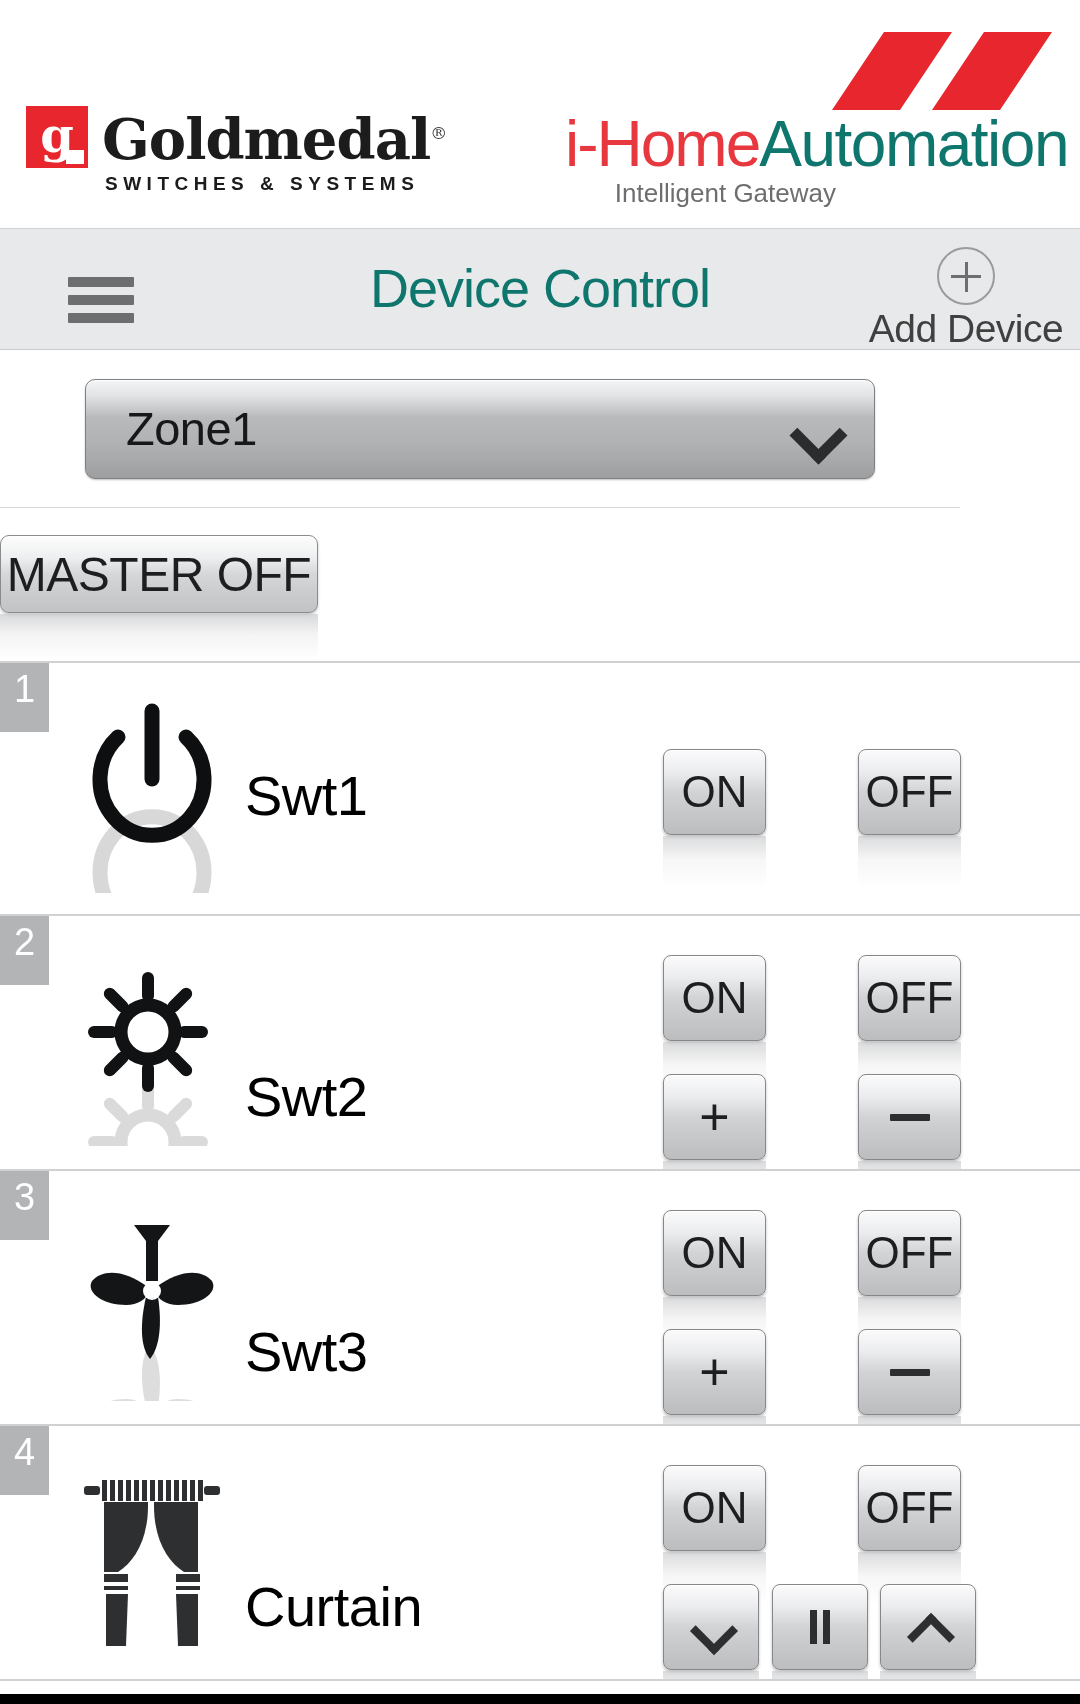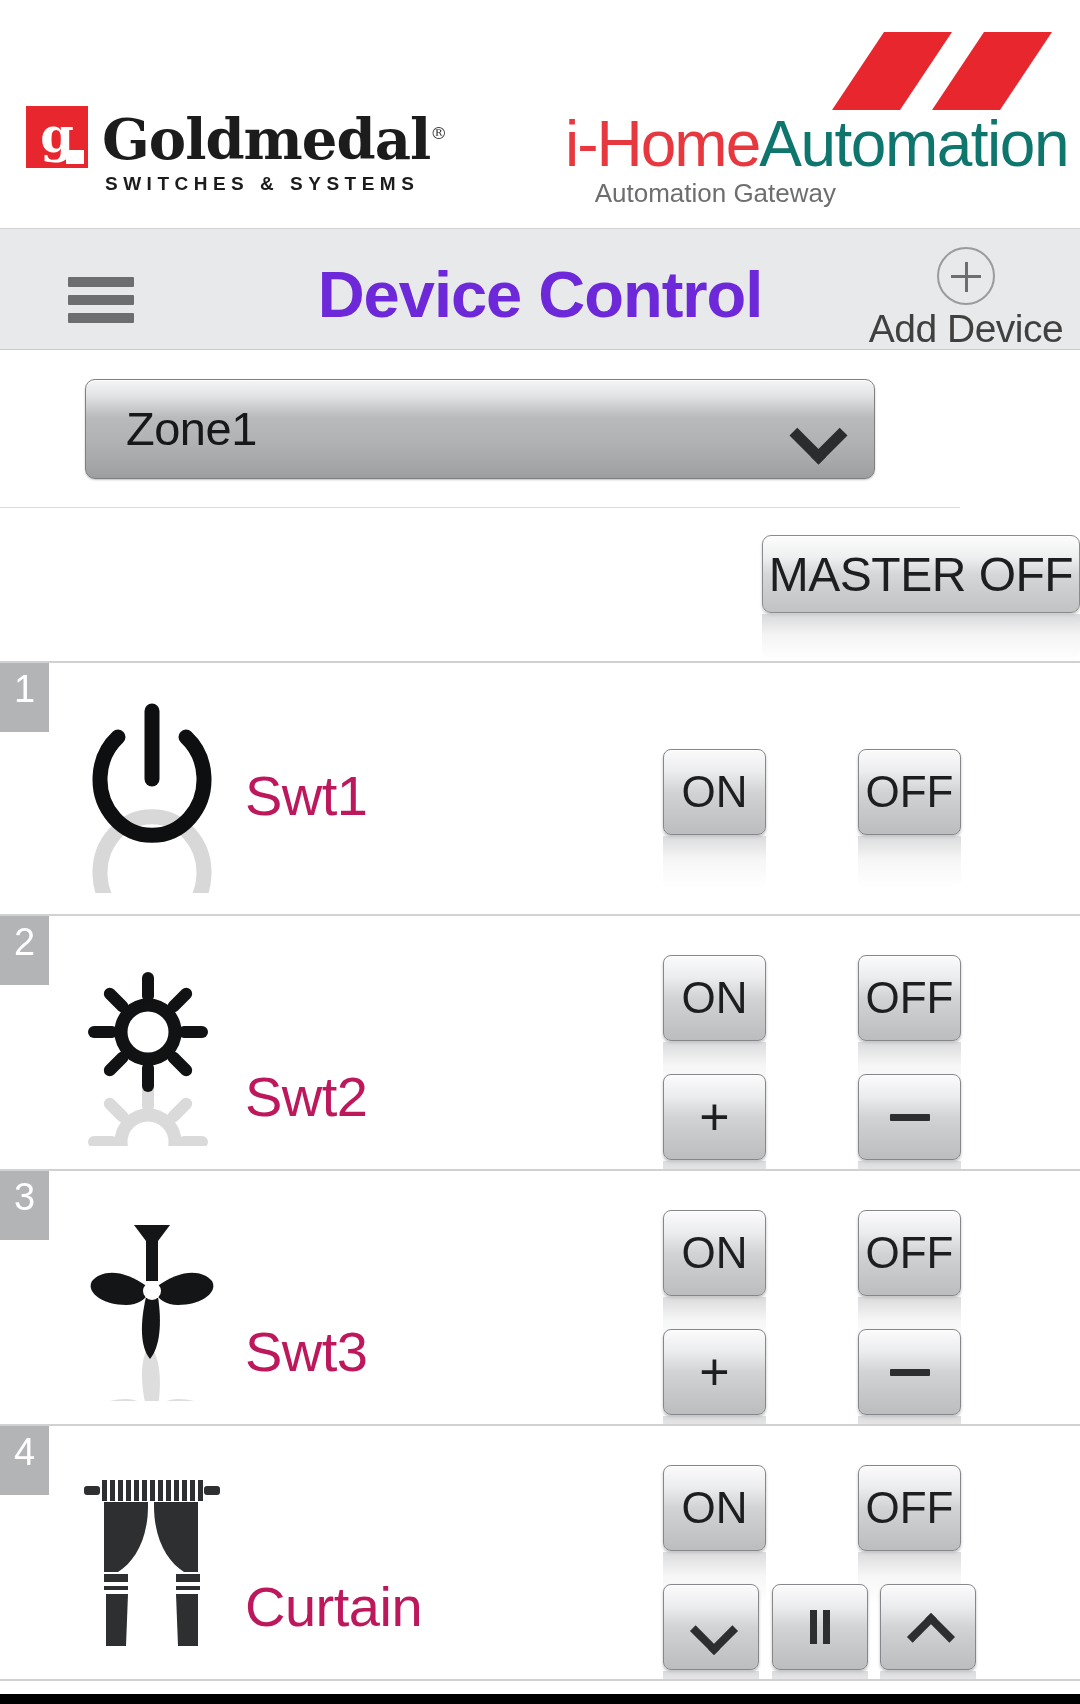--- a/index.html
+++ b/index.html
@@ -136,23 +136,23 @@
     height: 10px;
     background: #6d6e70;
     border-radius: 1px;
   }
   .nav-title {
     position: absolute;
     left: 0; right: 0;
     top: 28px;
     text-align: center;
     font-family: "Liberation Sans", sans-serif;
-    font-weight: bold;
-    font-size: 65px;
-    color: #6d28d9;
+    font-weight: normal;
+    font-size: 54px;
+    color: #0f766e;
     letter-spacing: -1px;
   }
   .add-device {
     position: absolute;
     right: 14px;
     top: 18px;
     width: 200px;
     text-align: center;
     cursor: pointer;
   }
@@ -229,21 +229,21 @@
     border-bottom: 11px solid #2b2c2e;
     transform: rotate(45deg);
   }
 
   
   .master-block {
     width: 1080px;
     height: 155px;
     background: #ffffff;
     display: flex;
-    justify-content: flex-end;
+    justify-content: flex-start;
     padding-top: 27px;
     border-bottom: 2px solid #d0d1d3;
   }
   .master-btn-wrap { position: relative; }
   .master-btn {
     width: 318px;
     height: 78px;
     border-radius: 9px;
     border: 1px solid #8a8b8d;
     background: linear-gradient(to bottom,
@@ -302,21 +302,21 @@
     top: 40px;
     width: 140px;
     height: 190px;
   }
   .row-icon svg { display: block; }
 
   .row-name {
     position: absolute;
     left: 245px;
     font-size: 56px;
-    color: #be185d;
+    color: #000000;
     font-family: "Liberation Sans", sans-serif;
     letter-spacing: -0.5px;
   }
   .name-single { top: 100px; }
   .name-double { top: 148px; }
 
   
   .pbtn-wrap { position: absolute; }
   .pbtn {
     border-radius: 8px;
@@ -410,21 +410,21 @@
   </div>
 
   <div class="ih-logo">
     <div class="ih-slashes">
       <svg width="220" height="78" viewBox="0 0 220 78">
         <polygon points="52,0 120,0 68,78 0,78" fill="#e8262d"></polygon>
         <polygon points="152,0 220,0 168,78 100,78" fill="#e8262d"></polygon>
       </svg>
     </div>
     <div class="ih-title"><span class="ih-i">i-Home</span><span class="ih-auto">Automation</span></div>
-    <div class="ih-sub">Automation Gateway</div>
+    <div class="ih-sub">Intelligent Gateway</div>
   </div>
 
 </div>
 
 <div class="navbar">
   <div class="hamburger">
     <span></span>
     <span></span>
     <span></span>
   </div>

